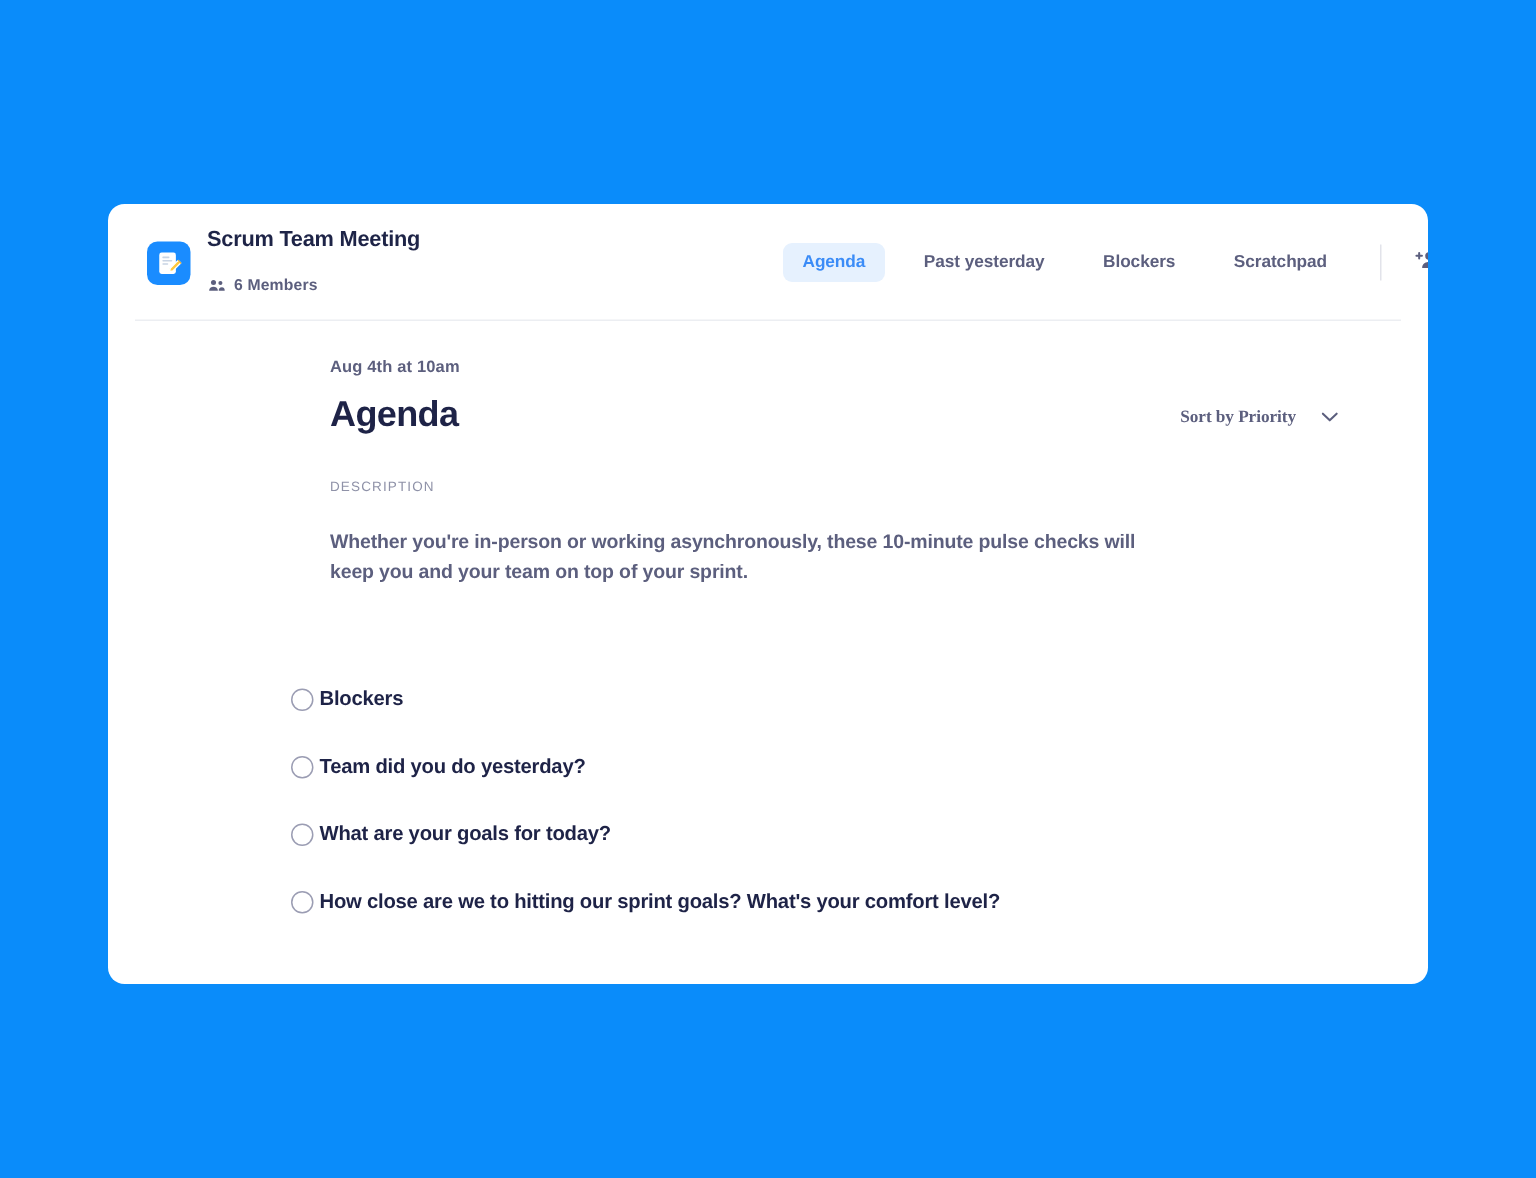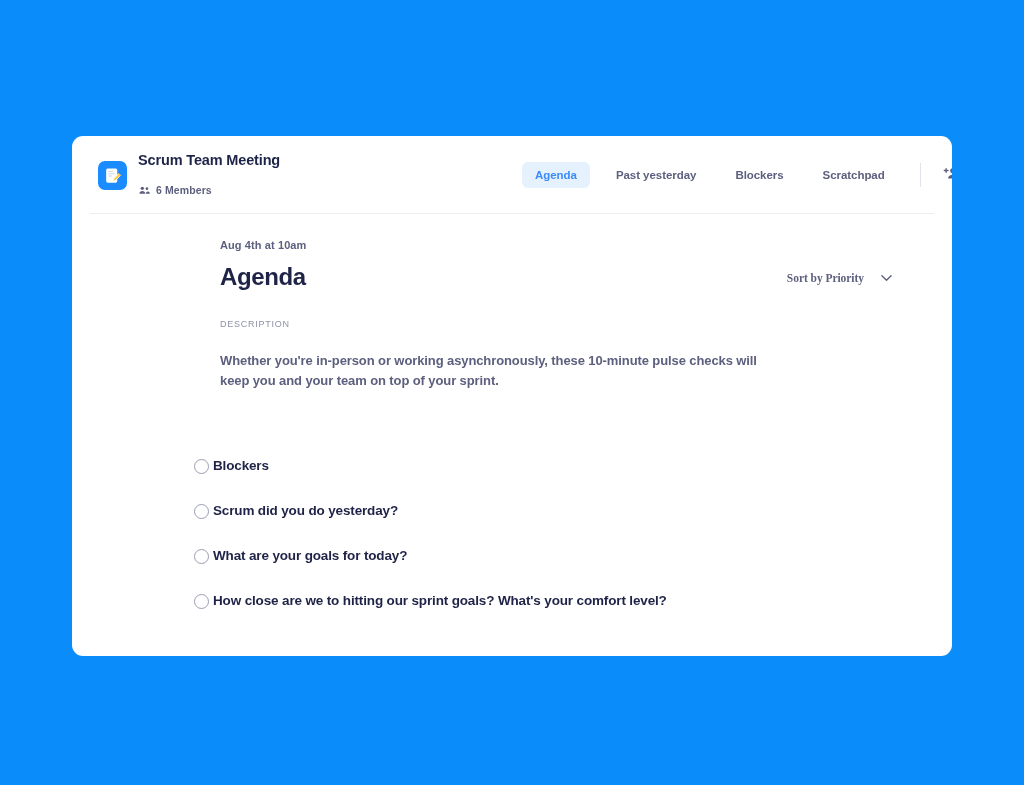--- a/index.html
+++ b/index.html
@@ -327,21 +327,21 @@
 
     <div class="items">
 
       <div class="item">
         <span class="radio"></span>
         <span class="item-text">Blockers</span>
       </div>
 
       <div class="item">
         <span class="radio"></span>
-        <span class="item-text">Scrum did you do yesterday?</span>
+        <span class="item-text">Team did you do yesterday?</span>
       </div>
 
       <div class="item">
         <span class="radio"></span>
         <span class="item-text">What are your goals for today?</span>
       </div>
 
       <div class="item">
         <span class="radio"></span>
         <span class="item-text">How close are we to hitting our sprint goals? What's your comfort level?</span>

